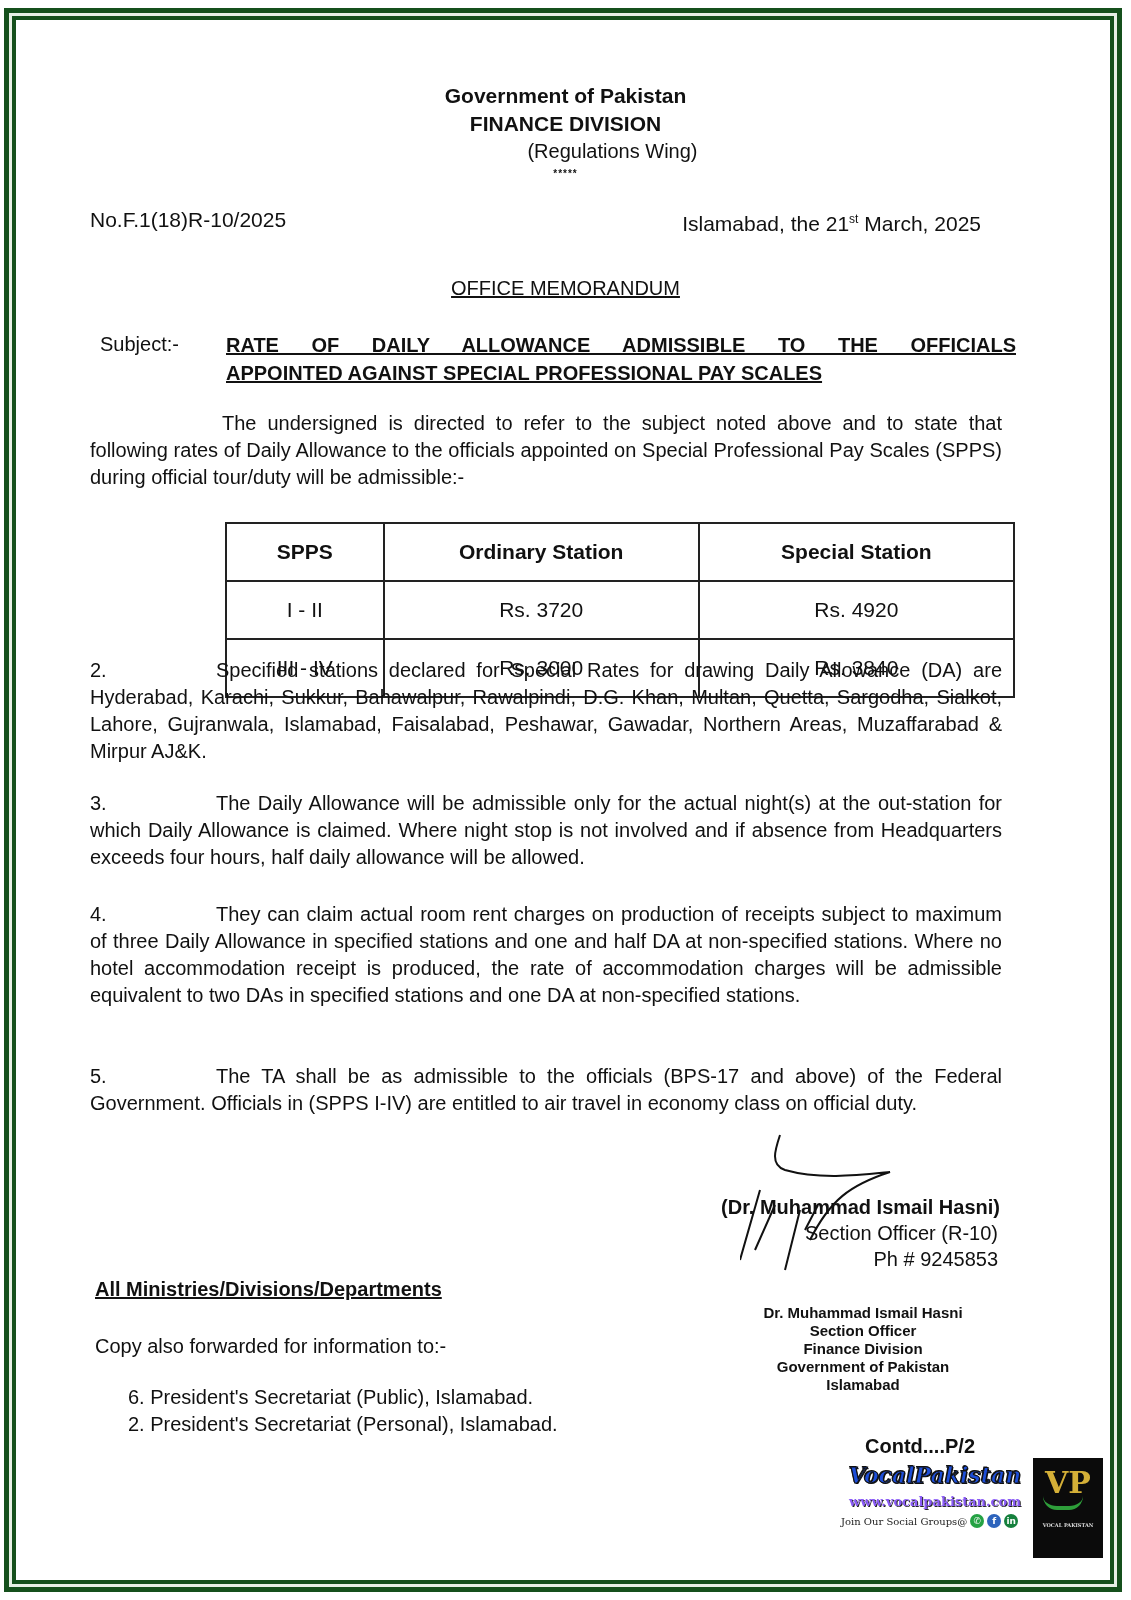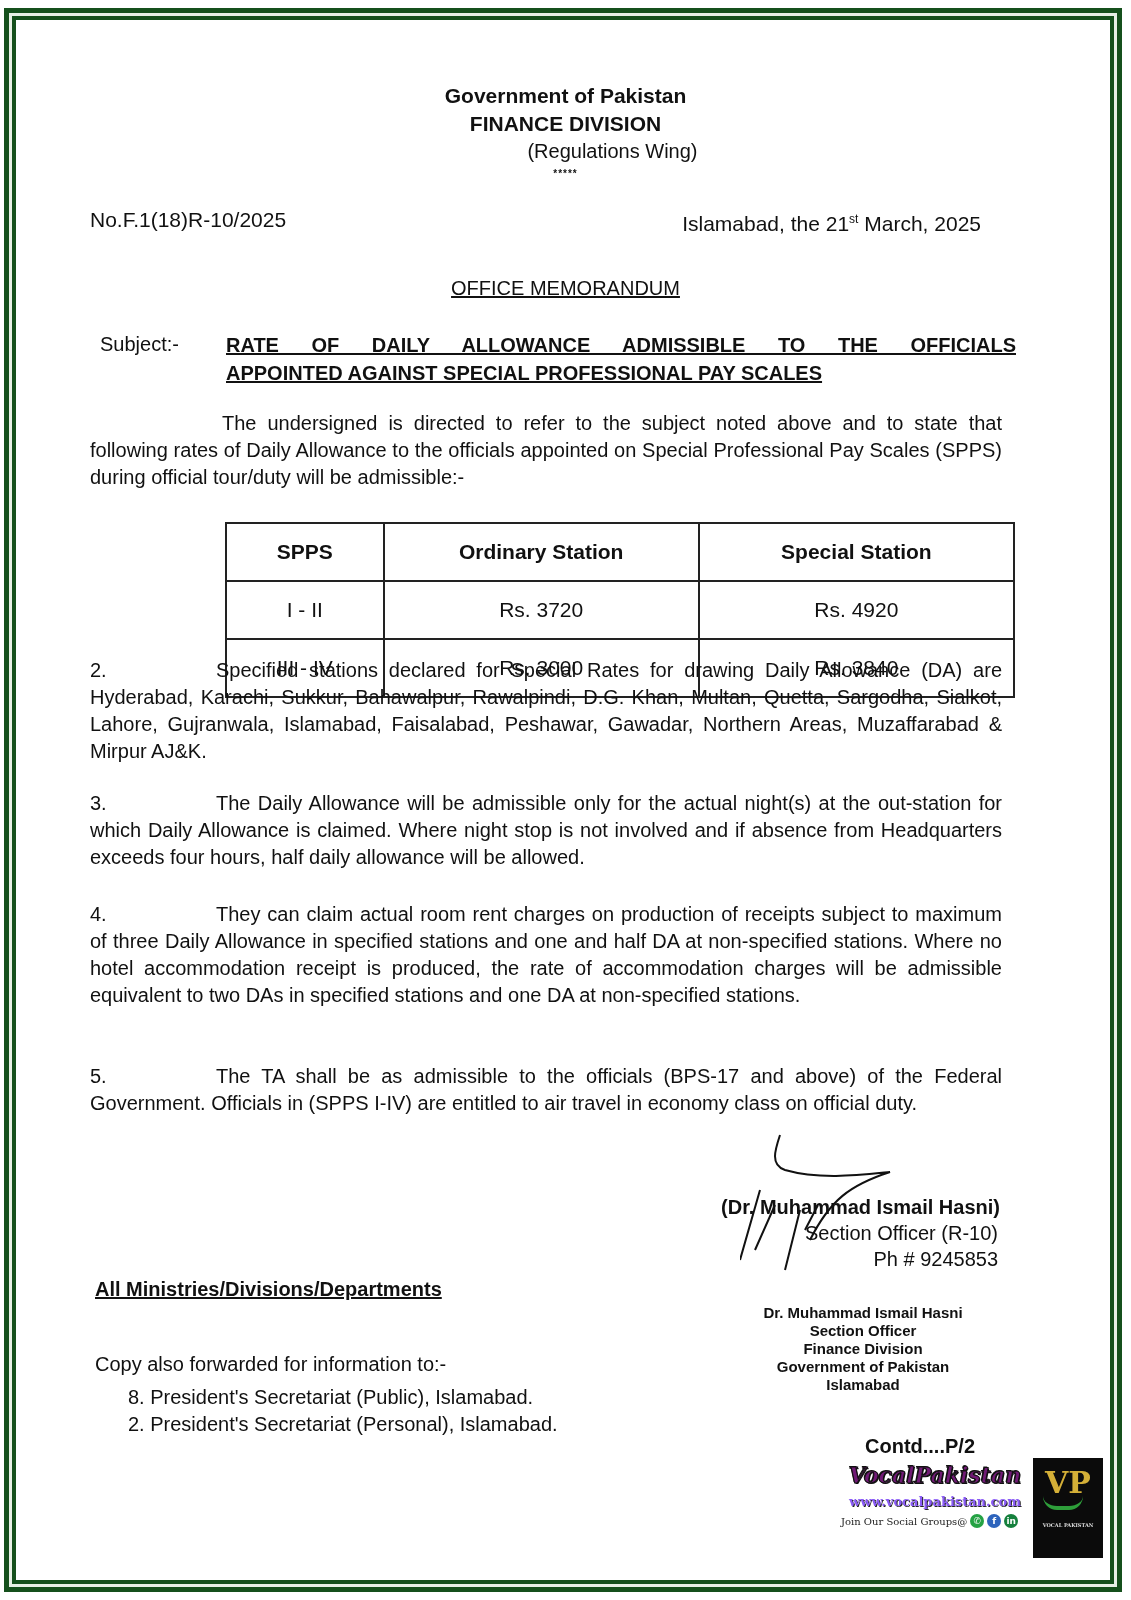--- a/index.html
+++ b/index.html
@@ -19,25 +19,25 @@
     .para { left: 90px; width: 912px; font-size: 20px; line-height: 27px; text-align: justify; }
     .para .num { display: inline-block; width: 126px; }
     .indent { display: inline-block; width: 132px; }
     table.rates { position: absolute; left: 225px; top: 522px; width: 790px; border-collapse: collapse; font-size: 21px; }
     table.rates th, table.rates td { border: 2px solid #222; height: 40px; text-align: center; padding: 8px; }
     table.rates th { font-weight: bold; }
     .sig { font-size: 20px; font-weight: bold; text-align: right; }
     .sig2 { font-size: 20px; text-align: right; }
     .stamp { font-size: 15px; font-weight: bold; text-align: center; line-height: 18px; width: 270px; }
     .dist-head { font-size: 20px; font-weight: bold; text-decoration: underline; }
-    .copy { font-size: 20px; margin-top: 18px; }
+    .copy { font-size: 20px; }
     .cc { font-size: 20px; }
     .contd { font-size: 20px; font-weight: bold; }
     .brand { right: 20px; bottom: 28px; width: 270px; height: 110px; }
-    .brand-title { position: absolute; left: 0; top: 0; width: 188px; text-align: center; font-family: "DejaVu Serif", serif; font-style: italic; font-weight: bold; font-size: 22px; color: #701a75; -webkit-text-stroke: 1px #111; text-shadow: 1px 1px 0 #111, -1px -1px 0 #111; }
+    .brand-title { position: absolute; left: 0; top: 0; width: 188px; text-align: center; font-family: "DejaVu Serif", serif; font-style: italic; font-weight: bold; font-size: 22px; color: #1d4ed8; -webkit-text-stroke: 1px #111; text-shadow: 1px 1px 0 #111, -1px -1px 0 #111; }
     .brand-url { position: absolute; left: 0; top: 32px; width: 188px; text-align: center; font-family: "DejaVu Serif", serif; font-weight: bold; font-size: 13px; color: #8b5cf6; text-shadow: 1px 1px 0 #222; }
     .brand-social { position: absolute; left: 0; top: 52px; width: 188px; font-family: "DejaVu Serif", serif; font-size: 10px; color: #222; display: flex; align-items: center; gap: 3px; }
     .soc { display: inline-block; width: 14px; height: 14px; border-radius: 50%; color: #fff; font-size: 9px; line-height: 14px; text-align: center; font-family: "DejaVu Sans", sans-serif; font-weight: bold; }
     .logo { position: absolute; left: 192px; top: -4px; width: 70px; height: 100px; background: #0b0b0b; color: #d4af37; text-align: center; font-family: "DejaVu Serif", serif; font-weight: bold; }
     .logo-vp { font-size: 30px; line-height: 50px; display:block; }
     .logo-swoosh { position:absolute; left: 10px; top: 38px; width: 40px; height: 10px; border-bottom: 4px solid #2e9e3a; border-radius: 0 0 40px 40px; }
     .logo-text { font-size: 5px; color: #ddd; display:block; }
     .sign-svg { position: absolute; left: 740px; top: 1130px; width: 230px; height: 150px; }
   </style>
 </head>
@@ -104,21 +104,21 @@
 <div class="abs stamp" style="left:728px; top:1304px;">
   <div>Dr. Muhammad Ismail Hasni</div>
   <div>Section Officer</div>
   <div>Finance Division</div>
   <div>Government of Pakistan</div>
   <div>Islamabad</div>
 </div>
 
 <div class="abs dist-head" style="left:95px; top:1278px;">All Ministries/Divisions/Departments</div>
 <div class="abs copy" style="left:95px; top:1335px;">Copy also forwarded for information to:-</div>
-<div class="abs cc" style="left:128px; top:1386px;">8.  President's Secretariat (Public), Islamabad.</div>
+<div class="abs cc" style="left:128px; top:1386px;">6.  President's Secretariat (Public), Islamabad.</div>
 <div class="abs cc" style="left:128px; top:1413px;">2.  President's Secretariat (Personal), Islamabad.</div>
 
 <div class="abs contd" style="left:865px; top:1435px;">Contd....P/2</div>
 
 <div class="abs brand">
   <div class="brand-title">VocalPakistan</div>
   <div class="brand-url">www.vocalpakistan.com</div>
   <div class="brand-social">
     <span>Join Our Social Groups@</span>
     <span class="soc" style="background:#25a244;">✆</span>

